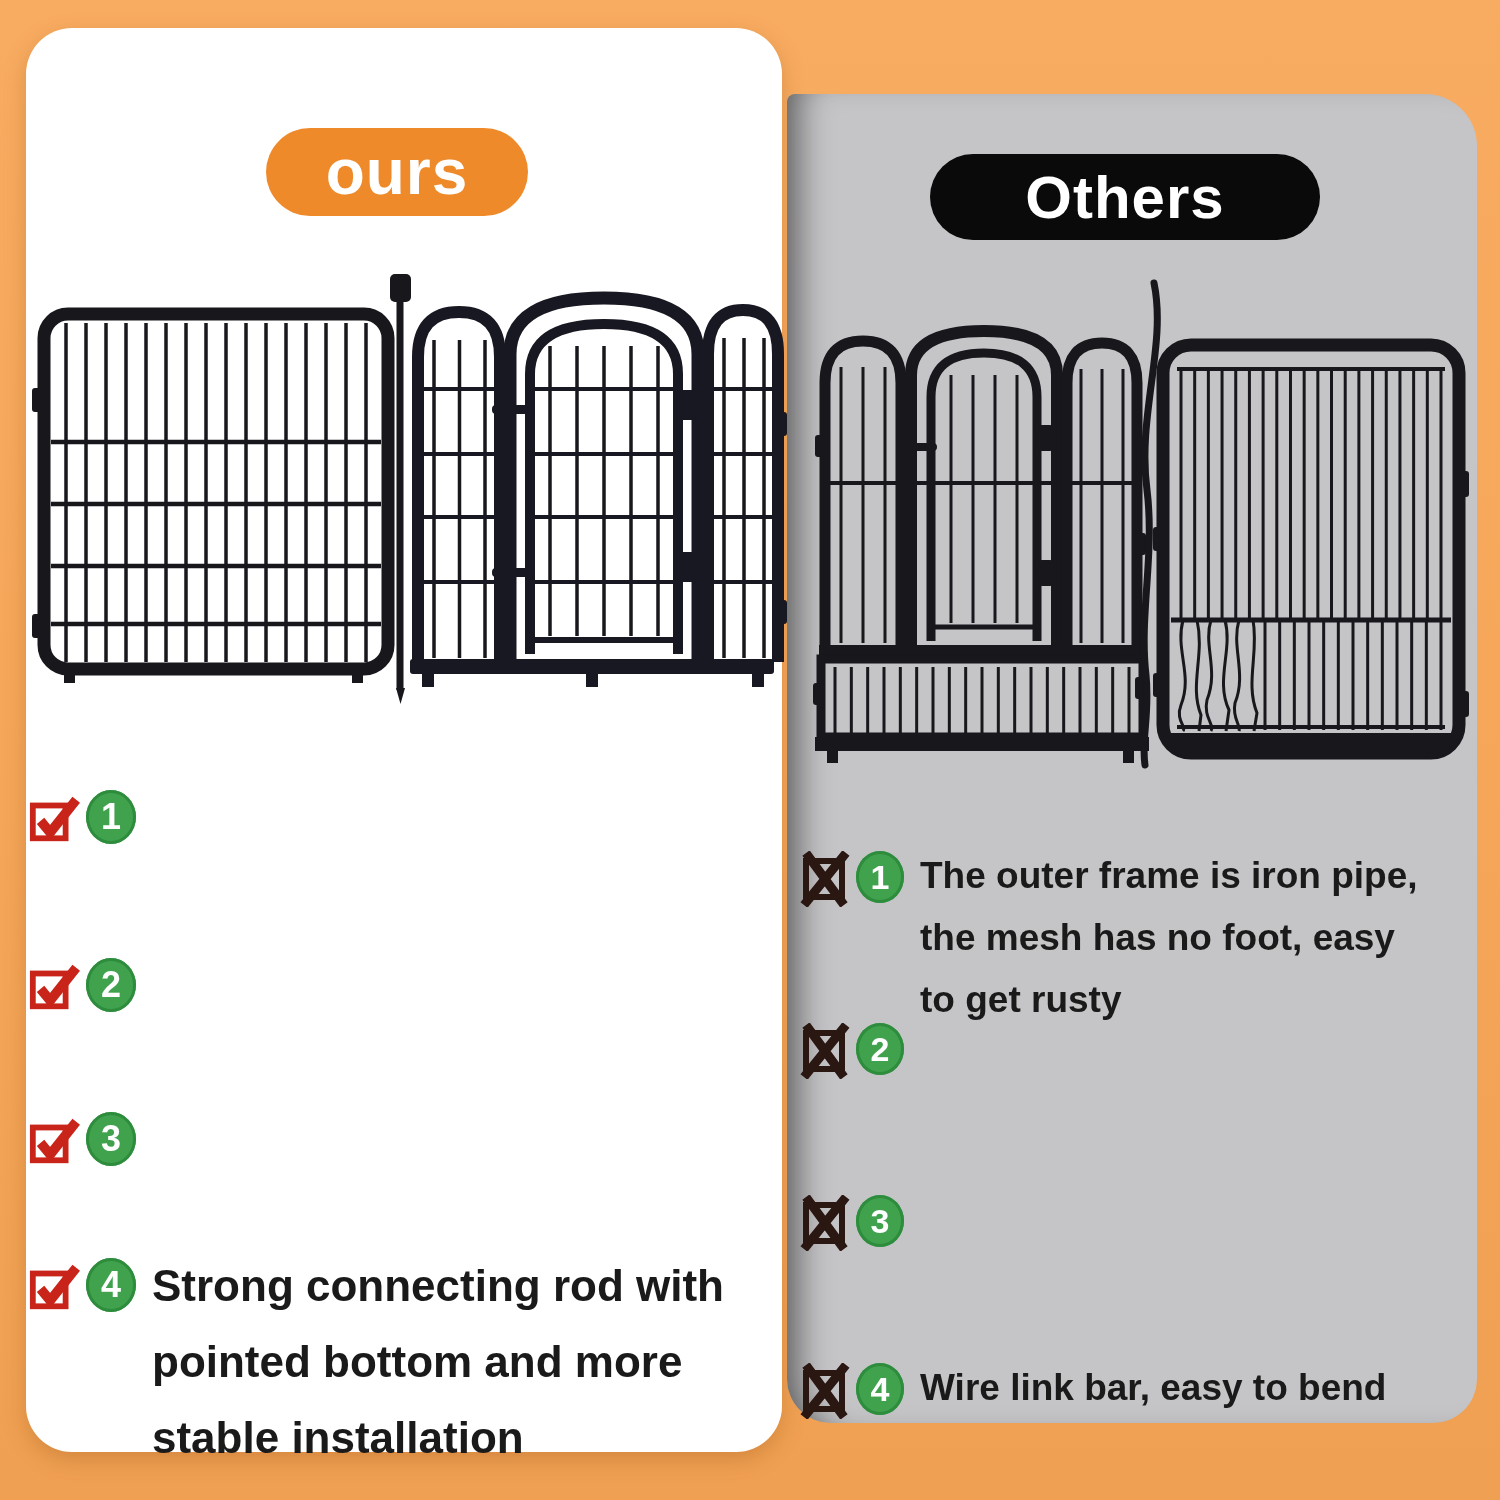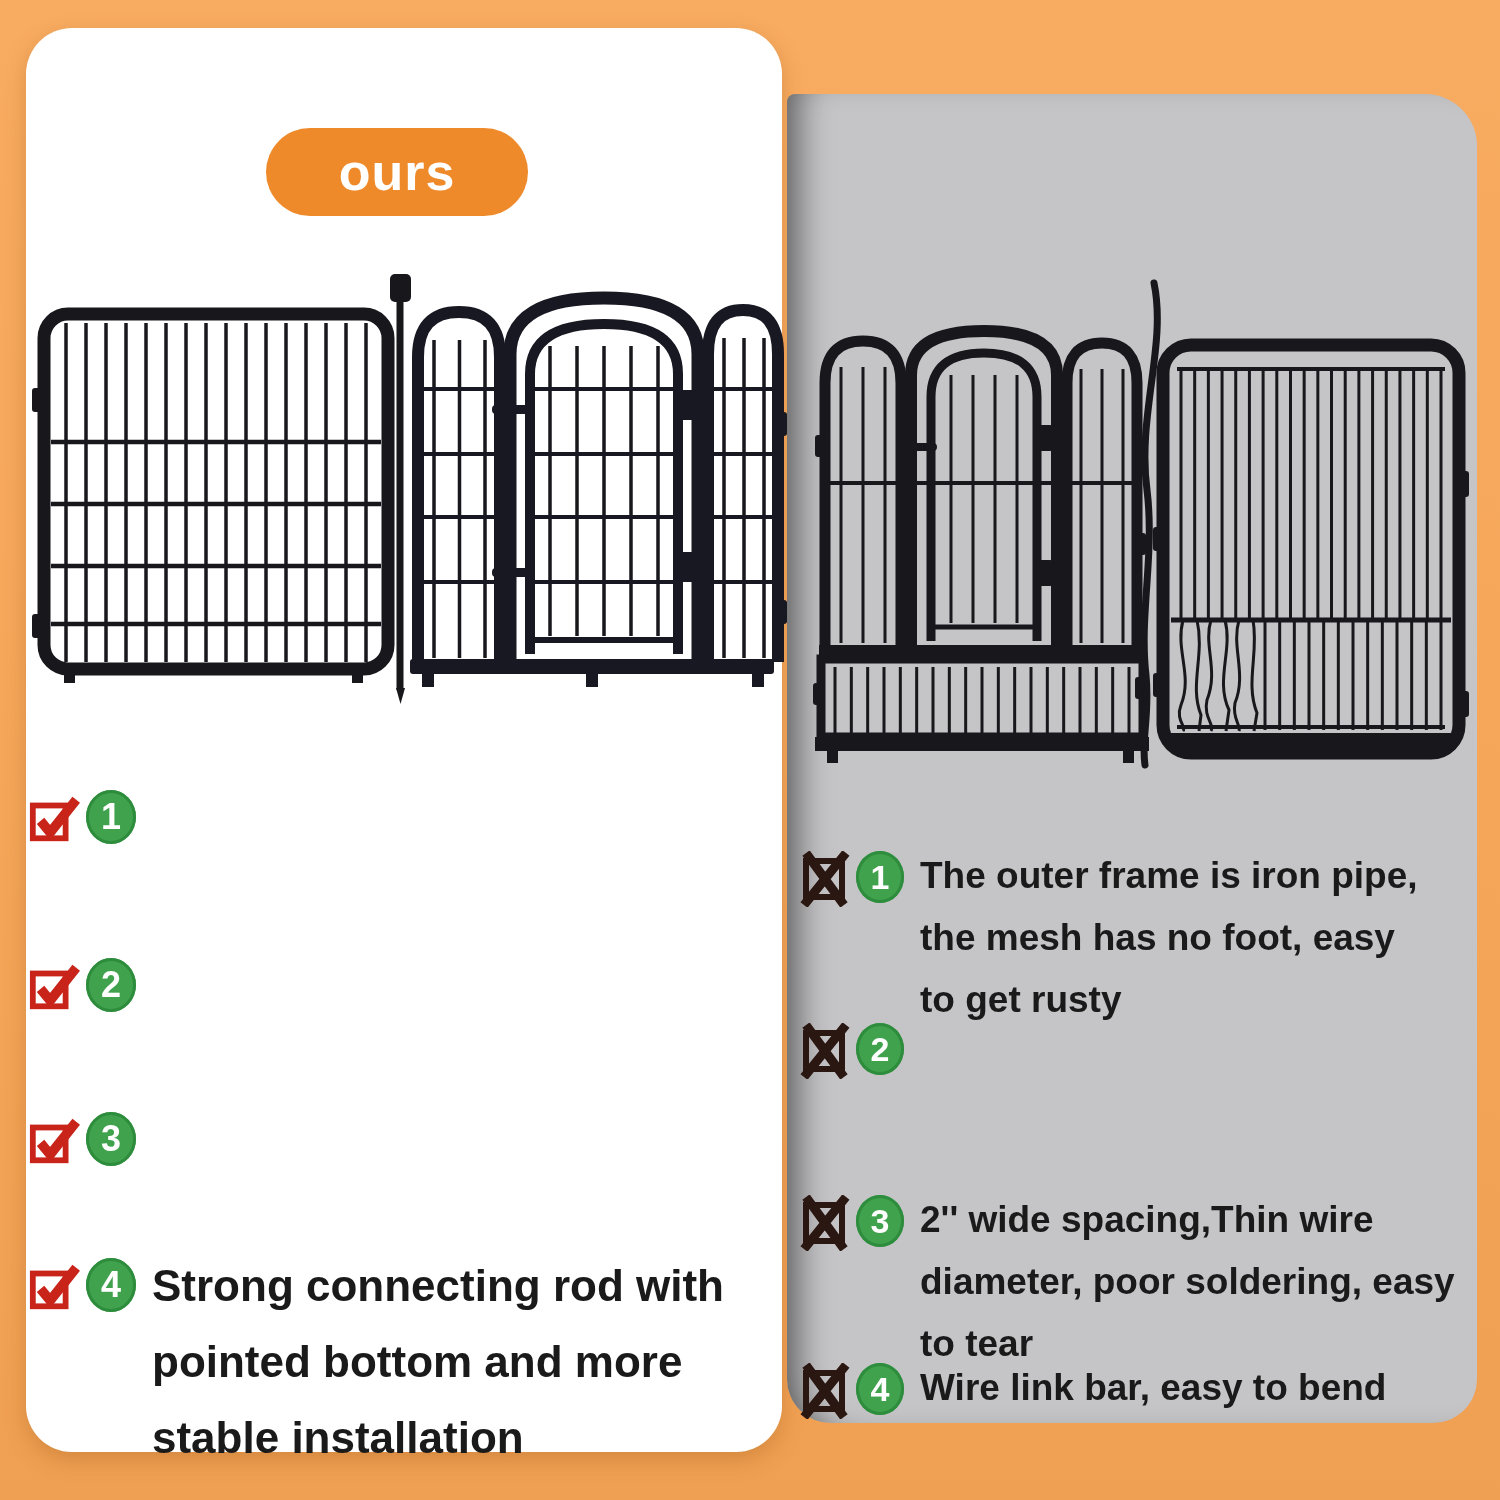--- a/index.html
+++ b/index.html
@@ -10,21 +10,21 @@
   }
   
   .card-ours{
     position:absolute;left:26px;top:28px;width:756px;height:1424px;
     background:#FFFFFF;border-radius:46px;
     box-shadow:0 8px 22px rgba(140,75,10,.28);
   }
   .pill{position:absolute;display:flex;align-items:center;justify-content:center;
         color:#fff;font-weight:bold;letter-spacing:1px;}
   .pill-ours{left:240px;top:100px;width:262px;height:88px;border-radius:44px;
-        background:#EF8A2B;font-size:52px;}
+        background:#EF8A2B;font-size:64px;}
   .pill-others{left:930px;top:154px;width:390px;height:86px;border-radius:43px;
         background:#0A0A0A;font-size:60px;}
   
   .panel-others{
     position:absolute;left:787px;top:94px;width:690px;height:1329px;
     background:#C5C5C7;border-radius:8px 52px 44px 44px;
     box-shadow:inset 32px 0 34px -22px rgba(0,0,0,.55);
   }
   
   .photo{position:absolute;}
@@ -177,20 +177,23 @@
           </svg>
       </span>
       <span class="num">4</span>
       <p class="txt">Strong connecting rod with
 pointed bottom and more
 stable installation</p>
     </li>
   </ul>
 
   <section class="panel-others"></section>
+  <div class="pill pill-others">
+    <span>Others</span>
+  </div>
 
   <svg class="photo photo-others" viewBox="0 0 680 495">
     <g stroke="#17171C" fill="none">
 
       <g>
         <path d="M20,372 V108 Q20,66 58,66 Q96,66 96,108 V372" stroke-width="11"></path>
         <g>
             <line x1="36" x2="36" y1="92" y2="368" stroke="#17171C" stroke-width="3"></line>
             <line x1="58" x2="58" y1="92" y2="368" stroke="#17171C" stroke-width="3"></line>
             <line x1="80" x2="80" y1="92" y2="368" stroke="#17171C" stroke-width="3"></line>
@@ -331,23 +334,20 @@
       <span class="num">2</span>
     </li>
     <li class="ft-3">
       <span class="ck">
         <svg width="52" height="56" viewBox="0 0 52 56">
             <rect x="6" y="10" width="36" height="36" fill="none" stroke="#2B1712" stroke-width="6"></rect>
             <path d="M6,2 L44,54 M46,2 L4,54" fill="none" stroke="#2B1712" stroke-width="9"></path>
           </svg>
       </span>
       <span class="num">3</span>
-      <p class="txt">2'' wide spacing,Thin wire
-diameter, poor soldering, easy
-to tear</p>
     </li>
     <li class="ft-4">
       <span class="ck">
         <svg width="52" height="56" viewBox="0 0 52 56">
             <rect x="6" y="10" width="36" height="36" fill="none" stroke="#2B1712" stroke-width="6"></rect>
             <path d="M6,2 L44,54 M46,2 L4,54" fill="none" stroke="#2B1712" stroke-width="9"></path>
           </svg>
       </span>
       <span class="num">4</span>
       <p class="txt">Wire link bar, easy to bend</p>

